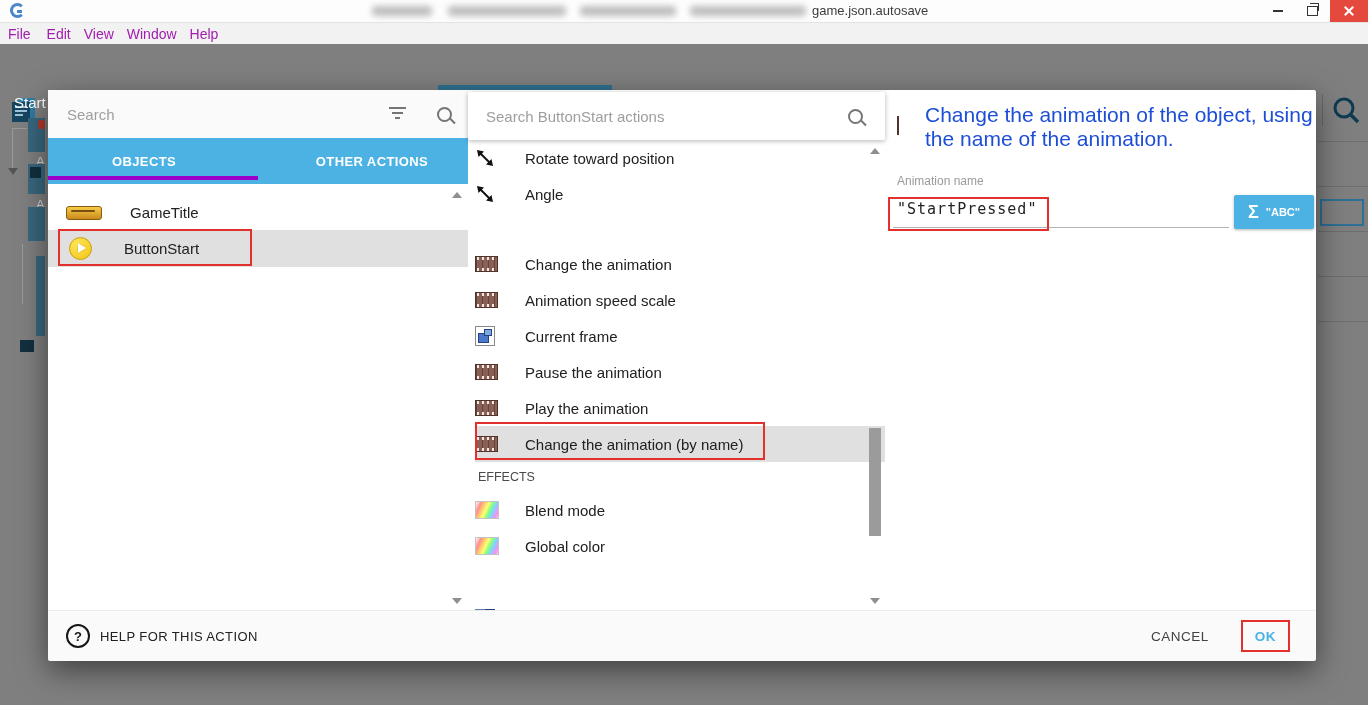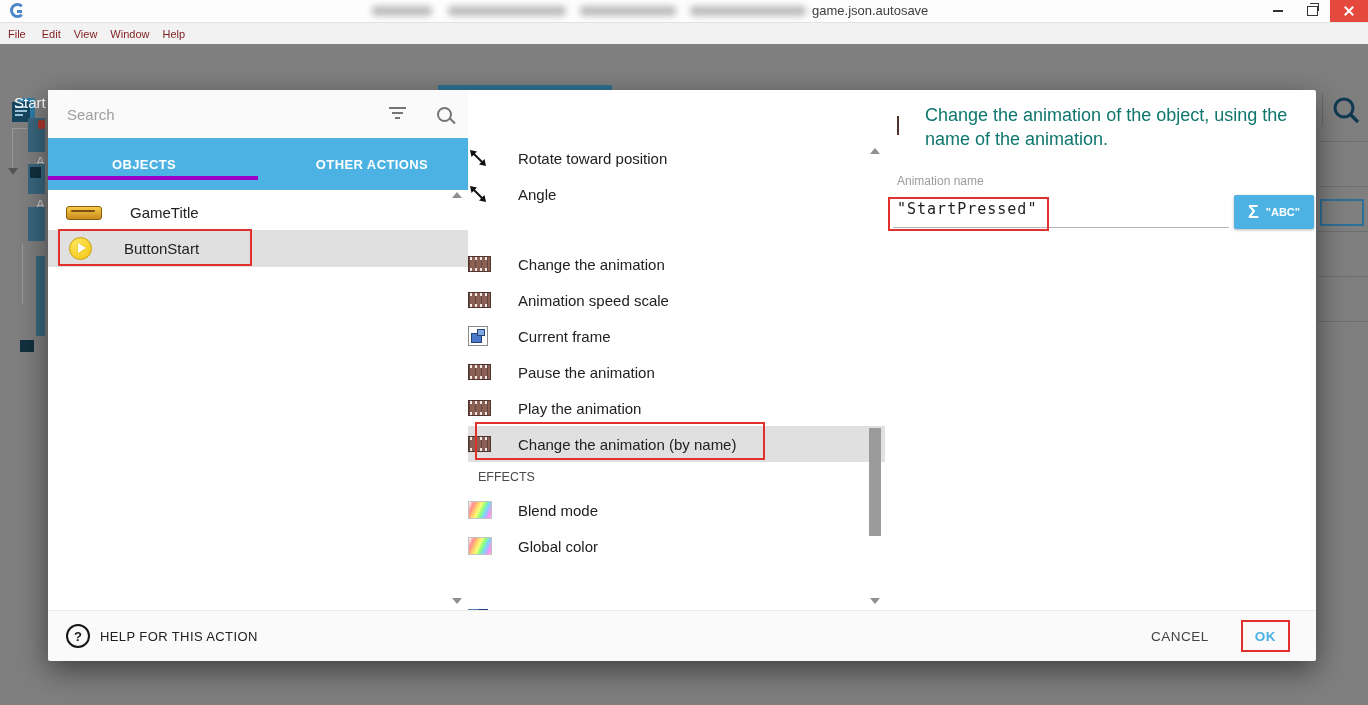--- a/index.html
+++ b/index.html
@@ -18,21 +18,21 @@
   .btn-max{left:1296px;width:32px;}
   .maxg{position:relative;width:9px;height:8px;border:1px solid #333;background:#fff;}
   .maxg::before{content:'';position:absolute;left:2px;top:-4px;width:8px;height:7px;border:1px solid #333;border-left:none;border-bottom:none;}
   .btn-close{left:1330px;width:38px;background:#e5493d;}
   .btn-close i{position:relative;display:block;width:10px;height:10px;}
   .btn-close i::before,.btn-close i::after{content:'';position:absolute;left:-1px;top:4px;width:12px;height:2px;background:#fff;}
   .btn-close i::before{transform:rotate(45deg);} .btn-close i::after{transform:rotate(-45deg);}
 
   
   .menubar{position:absolute;left:0;top:23px;width:1368px;height:21px;background:#f2f2f2;display:flex;align-items:center;padding-left:8px;box-sizing:border-box;gap:0;}
-  .menu-item{font-size:11px;color:#7f1d1d;padding:0 11px 0 0;margin-right:2px;}
+  .menu-item{font-size:14px;color:#a21caf;padding:0 11px 0 0;margin-right:2px;}
   .menu-item:nth-child(1){padding-right:14px;}
 
   
   .appdim{position:absolute;left:0;top:44px;width:1368px;height:661px;background:#7f7f7f;}
   .tbicon{position:absolute;top:50px;width:32px;height:32px;display:flex;align-items:center;justify-content:center;}
   .tbsep{position:absolute;top:50px;width:1px;height:32px;background:#6a6a6a;}
   .scene-tab-label{position:absolute;left:14px;top:50px;font-size:15px;color:#ffffff;}
   .tab-indicator{position:absolute;left:438px;top:41px;width:174px;height:6px;background:#2e7191;}
 
   
@@ -53,54 +53,54 @@
   
   .obj-search{position:absolute;left:0;top:0;width:420px;height:48px;background:#fafafa;display:flex;align-items:center;}
   .obj-search input{border:none;outline:none;background:transparent;font-size:15px;color:#212121;margin-left:17px;width:300px;font-family:"Liberation Sans",sans-serif;}
   input::placeholder{color:#9e9e9e;opacity:1;}
   .filter-ic{position:absolute;left:340px;top:17px;width:18px;height:14px;}
   .filter-ic span{display:block;background:#757575;height:2px;margin:0 auto 3px auto;}
   .filter-ic .f1{width:17px;} .filter-ic .f2{width:11px;} .filter-ic .f3{width:5px;}
   .mag{position:relative;width:11px;height:11px;border:2px solid #757575;border-radius:50%;}
   .mag::after{content:'';position:absolute;width:7px;height:2px;background:#757575;transform:rotate(45deg);right:-6px;bottom:-2px;}
   .mag1{position:absolute;left:389px;top:17px;}
-  .tabsbar{position:absolute;left:0;top:48px;width:420px;height:52px;background:#4cb2e4;display:flex;gap:36px;}
+  .tabsbar{position:absolute;left:0;top:48px;width:420px;height:46px;background:#4cb2e4;display:flex;gap:36px;}
   .tab{flex:1;display:flex;align-items:center;justify-content:center;font-size:13px;font-weight:bold;color:#fff;letter-spacing:.4px;}
   .tab-underline{position:absolute;left:0;top:86px;width:210px;height:4px;background:#9b00c8;}
   .obj-row{position:absolute;left:0;width:420px;height:37px;display:flex;align-items:center;padding-left:18px;box-sizing:border-box;}
   .obj-row.sel{background:#e0e0e0;}
   .obj-label{font-size:15px;color:#212121;margin-left:28px;}
   .gtspr{width:34px;height:12px;border-radius:3px;background:linear-gradient(#f7cd45,#c98a1e);border:1px solid #8a5a10;position:relative;}
   .gtspr::after{content:'';position:absolute;left:4px;top:3px;width:24px;height:2px;background:#7a4d10;border-radius:1px;}
   .bsspr{width:21px;height:21px;border-radius:50%;background:radial-gradient(circle at 35% 30%,#ffe65c,#f2c312);border:1px solid #caa10a;position:relative;margin-left:3px;margin-right:7px;}
   .bsspr::after{content:'';position:absolute;left:8px;top:5px;width:0;height:0;border-left:8px solid #fff;border-top:5px solid transparent;border-bottom:5px solid transparent;filter:drop-shadow(0 0 1px #d8ac00);}
 
   
   .act-search{position:absolute;left:420px;top:2px;width:417px;height:48px;background:#fff;border-radius:2px;box-shadow:0 1px 5px rgba(0,0,0,.3);display:flex;align-items:center;z-index:3;}
   .act-search input{border:none;outline:none;background:transparent;font-size:15px;color:#212121;margin-left:16px;width:330px;font-family:"Liberation Sans",sans-serif;}
   .act-list{position:absolute;left:420px;top:50px;width:417px;height:470px;overflow:hidden;}
-  .arow{position:absolute;left:0;width:417px;height:36px;display:flex;align-items:center;box-sizing:border-box;}
+  .arow{position:absolute;left:7px;width:417px;height:36px;display:flex;align-items:center;box-sizing:border-box;}
   .arow.sel{background:#e0e0e0;}
   .aicon{width:24px;display:flex;justify-content:flex-start;margin-right:26px;flex:none;}
   .albl{font-size:15px;color:#212121;white-space:nowrap;}
   .ahdr{position:absolute;left:10px;font-size:12.5px;color:#4a4a4a;height:30px;display:flex;align-items:center;}
   .film{width:23px;height:16px;background-color:#8a6054;background-image:repeating-linear-gradient(90deg,rgba(0,0,0,.28) 0 1px,transparent 1px 6px);border:1px solid #4e342c;position:relative;box-sizing:border-box;}
   .film::before,.film::after{content:'';position:absolute;left:1px;right:1px;height:3px;background:repeating-linear-gradient(90deg,#f3e9e4 0 2px,transparent 2px 5px);}
   .film::before{top:0;} .film::after{bottom:0;}
   .frameic{width:18px;height:18px;background:#fff;border:1px solid #8a8a8a;position:relative;}
   .frameic::before{content:'';position:absolute;left:2px;bottom:2px;width:9px;height:8px;background:#4a79c9;border:1px solid #26427e;}
   .frameic::after{content:'';position:absolute;right:2px;top:2px;width:6px;height:5px;background:#7fa7e0;border:1px solid #26427e;}
   .rainbow{width:22px;height:16px;border:1px solid #c2c2c2;background:linear-gradient(115deg,#ffffff 0%,#ff8d8d 18%,#ffd36b 34%,#fbff78 46%,#8cff7a 58%,#7ad6ff 72%,#ff8bf1 90%,#ffc7e0 100%);}
   .scrbar-thumb{position:absolute;left:821px;top:338px;width:12px;height:108px;background:#9b9b9b;}
   .tri-up{width:0;height:0;border-left:5px solid transparent;border-right:5px solid transparent;border-bottom:6px solid #8f8f8f;position:absolute;}
   .tri-down{width:0;height:0;border-left:5px solid transparent;border-right:5px solid transparent;border-top:6px solid #8f8f8f;position:absolute;}
 
   
   .desc-icon{position:absolute;left:849px;top:27px;}
-  .desc-text{position:absolute;left:877px;top:13px;width:388px;font-size:18px;line-height:24px;color:#0f766e;}
+  .desc-text{position:absolute;left:877px;top:13px;width:388px;font-size:21px;line-height:24px;color:#1d4ed8;}
   .fld-label{position:absolute;left:849px;top:84px;font-size:12px;color:#9b9b9b;}
   .fld-input{position:absolute;left:845px;top:104px;width:336px;border:none;outline:none;border-bottom:1px solid #b5b5b5;font-family:"DejaVu Sans Mono",monospace;font-size:15px;letter-spacing:1px;color:#212121;padding:6px 4px 9px 4px;background:transparent;box-sizing:border-box;}
   .sigma-btn{position:absolute;left:1186px;top:105px;width:80px;height:34px;background:#4cb2e4;border-radius:2px;display:flex;align-items:center;justify-content:center;color:#fff;box-shadow:0 1px 3px rgba(0,0,0,.3);gap:7px;}
   .sigma-g{font-size:18px;font-weight:bold;}
   .sigma-t{font-size:11px;font-weight:bold;}
 
   
   .dfooter{position:absolute;left:0;top:520px;width:1268px;height:50px;background:#fafafa;border-top:1px solid #ececec;border-radius:0 0 2px 2px;}
   .help-wrap{position:absolute;left:18px;top:0;height:50px;display:flex;align-items:center;gap:10px;}
   .helpic{width:20px;height:20px;border:2px solid #161616;border-radius:50%;display:flex;align-items:center;justify-content:center;font-weight:bold;font-size:13px;color:#161616;flex:none;}
@@ -305,20 +305,24 @@
       <span class="gtspr"></span>
       <span class="obj-label">GameTitle</span>
     </div>
     <div class="obj-row sel" style="top:140px;">
       <span class="bsspr"></span>
       <span class="obj-label" style="margin-left:25px;">ButtonStart</span>
     </div>
     <div class="tri-up" style="left:404px;top:102px;"></div>
     <div class="tri-down" style="left:404px;top:508px;"></div>
 
+    <div class="act-search">
+      <input type="text" placeholder="Search ButtonStart actions" style="">
+      <span class="mag" style="position:absolute;right:22px;top:17px;"></span>
+    </div>
 
     <div class="act-list">
 
       <div class="arow" style="top:0px;">
         <span class="aicon">
           <svg width="20" height="20" viewBox="0 0 20 20">
               <line x1="4" y1="4" x2="16" y2="16" stroke="#111" stroke-width="2"></line>
               <polygon points="2,2 9,3.5 3.5,9" fill="#111"></polygon>
               <polygon points="18,18 11,16.5 16.5,11" fill="#111"></polygon>
             </svg>

